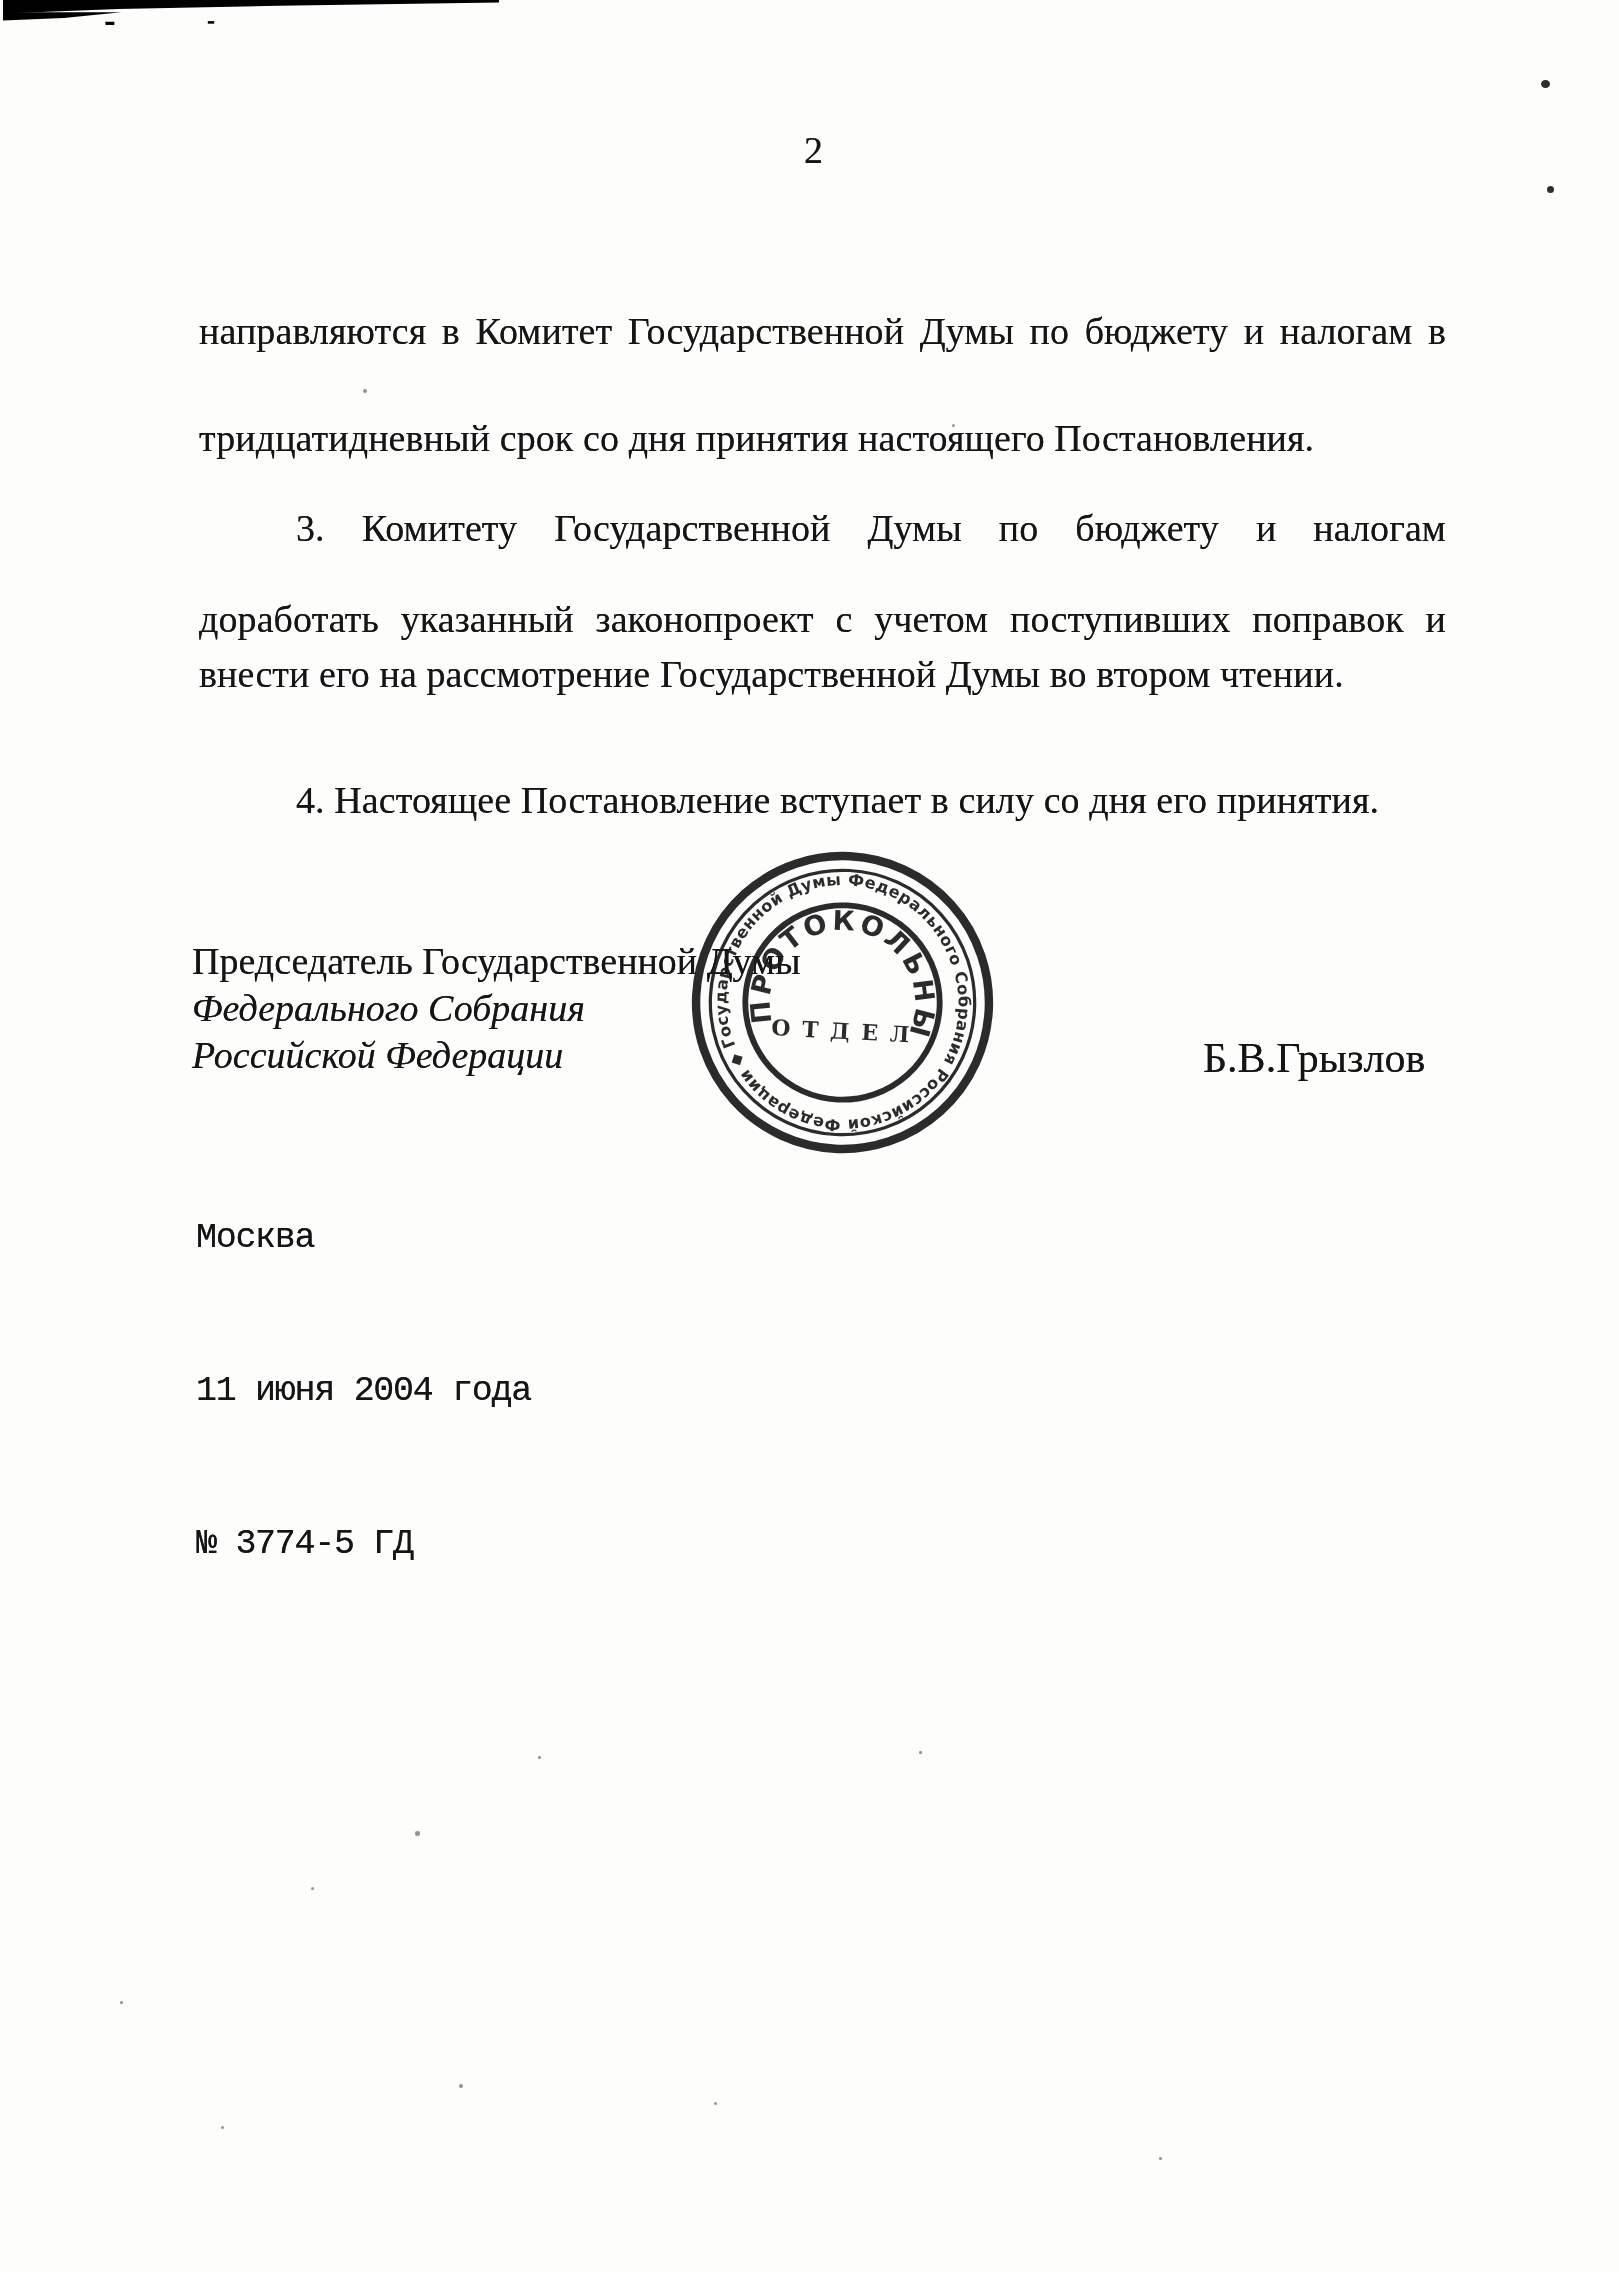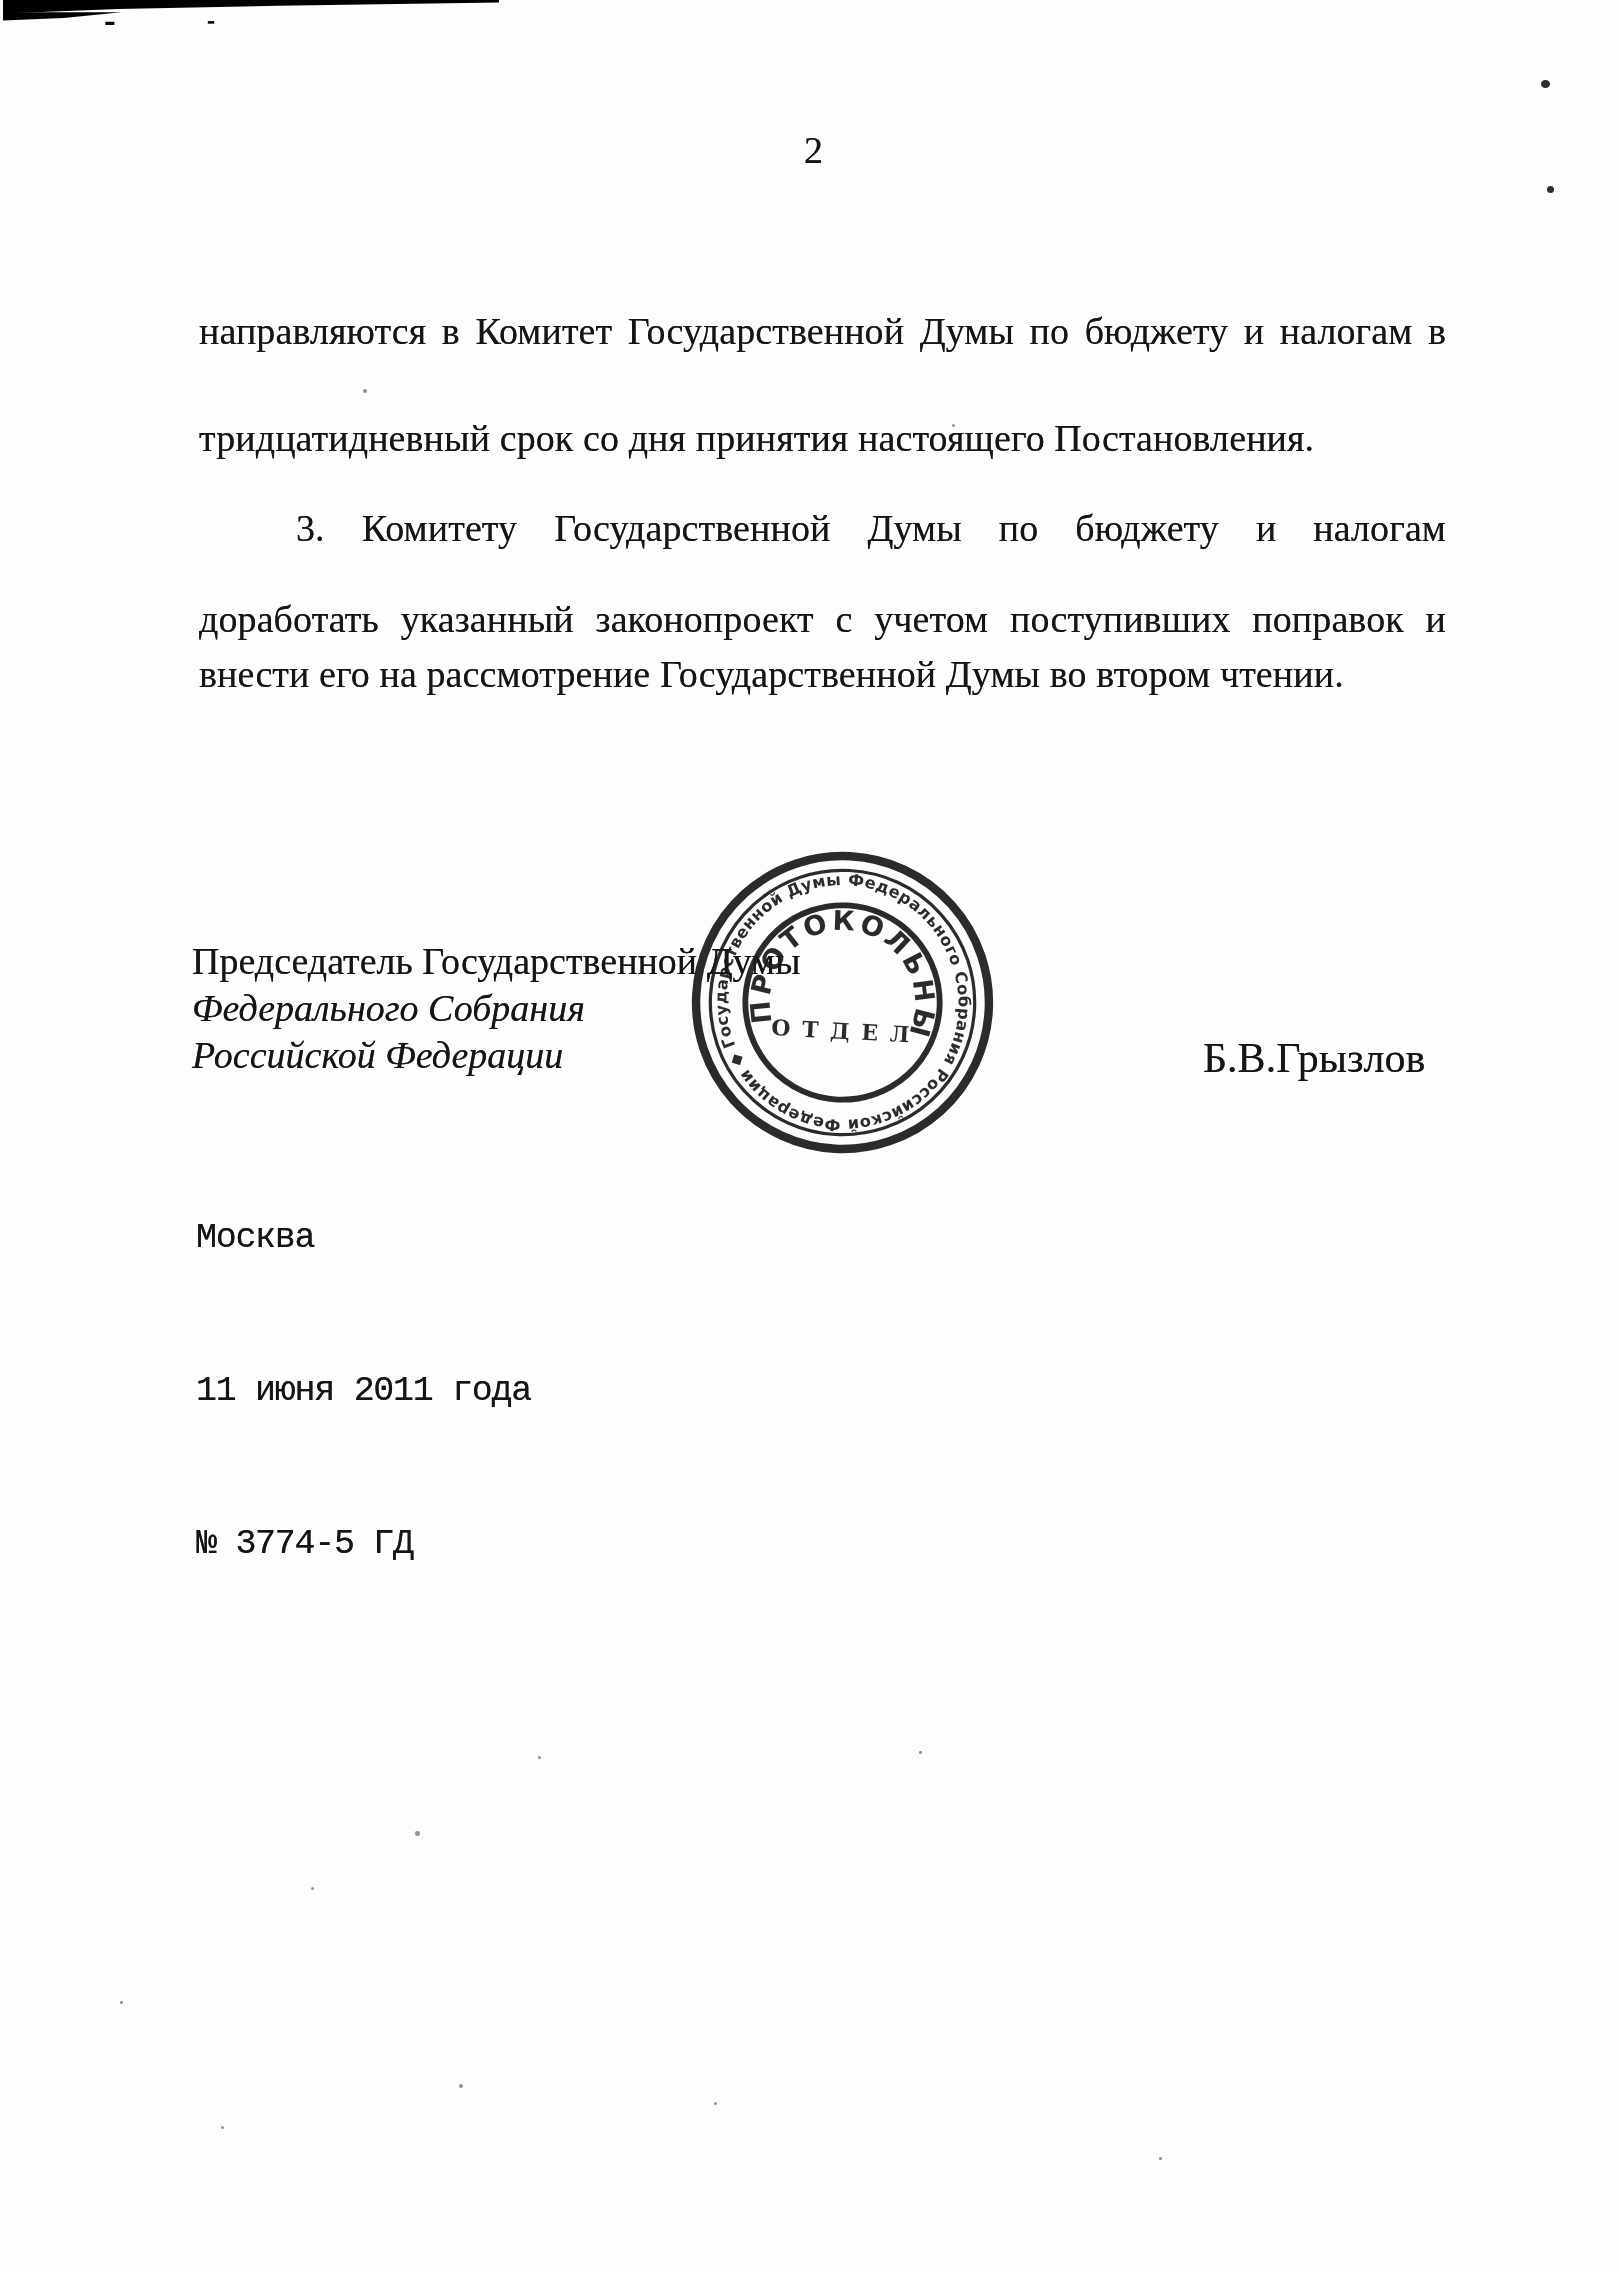--- a/index.html
+++ b/index.html
@@ -68,20 +68,21 @@
     <rect x="320" y="33" width="10" height="4" fill="#000"></rect>
   </svg>
 
   <div class="page-number ink">2</div>
 
   <div class="body-line ink just" style="top:309px">направляются в Комитет Государственной Думы по бюджету и налогам в</div>
   <div class="body-line ink" style="top:416px">тридцатидневный срок со дня принятия настоящего Постановления.</div>
   <div class="body-line ink just indent" style="top:506px">3. Комитету Государственной Думы по бюджету и налогам</div>
   <div class="body-line ink just" style="top:597px">доработать указанный законопроект с учетом поступивших поправок и</div>
   <div class="body-line ink" style="top:652px">внести его на рассмотрение Государственной Думы во втором чтении.</div>
+  <div class="body-line ink indent" style="top:778px">4. Настоящее Постановление вступает в силу со дня его принятия.</div>
 
   <div class="sig-block ink">
     <div class="sig-line1">Председатель Государственной Думы</div>
     <div class="sig-line2">Федерального Собрания</div>
     <div class="sig-line3">Российской Федерации</div>
   </div>
 
   <div class="sig-name ink">Б.В.Грызлов</div>
 
   <svg class="stamp" viewBox="0 0 480 480">
@@ -98,21 +99,21 @@
       </text>
       <text font-family="DejaVu Sans, sans-serif" font-size="42" font-weight="700" letter-spacing="5" fill="#1a1a1a" stroke="none">
         <textPath href="#innerArcPath" startOffset="2">ПРОТОКОЛЬНЫЙ</textPath>
       </text>
       <text x="248" y="296" text-anchor="middle" font-family="DejaVu Serif, serif" font-size="34" font-weight="700" letter-spacing="18" fill="#1a1a1a" stroke="none">ОТДЕЛ</text>
     </g>
   </svg>
 
   <div class="footer-block ink">
     <div>Москва</div>
-    <div>11 июня 2011 года</div>
+    <div>11 июня 2004 года</div>
     <div>№ 3774-5 ГД</div>
   </div>
 
   <div class="speck dark" style="left:1541px;top:80px;width:9px;height:8.4px"></div>
   <div class="speck dark" style="left:1547px;top:186px;width:7.1px;height:7.1px"></div>
   <div class="speck" style="left:363px;top:389px;width:3.9px;height:3.9px"></div>
   <div class="speck" style="left:952px;top:424px;width:3.2px;height:3.2px"></div>
   <div class="speck" style="left:415px;top:1831px;width:4.5px;height:4.5px"></div>
   <div class="speck" style="left:538px;top:1756px;width:2.6px;height:3.2px"></div>
   <div class="speck" style="left:919px;top:1751px;width:2.6px;height:2.6px"></div>

